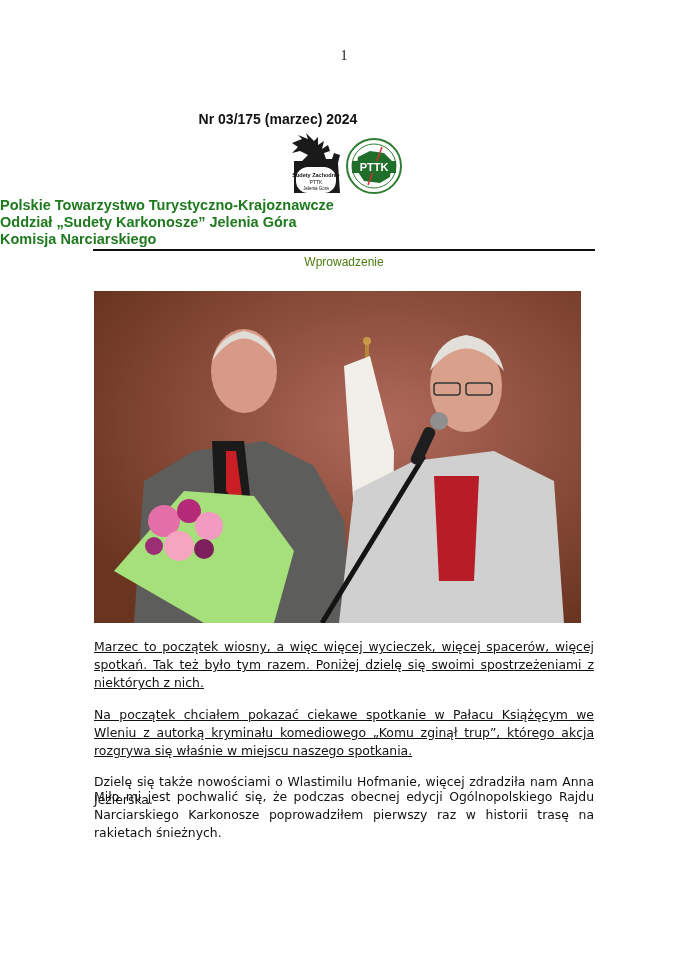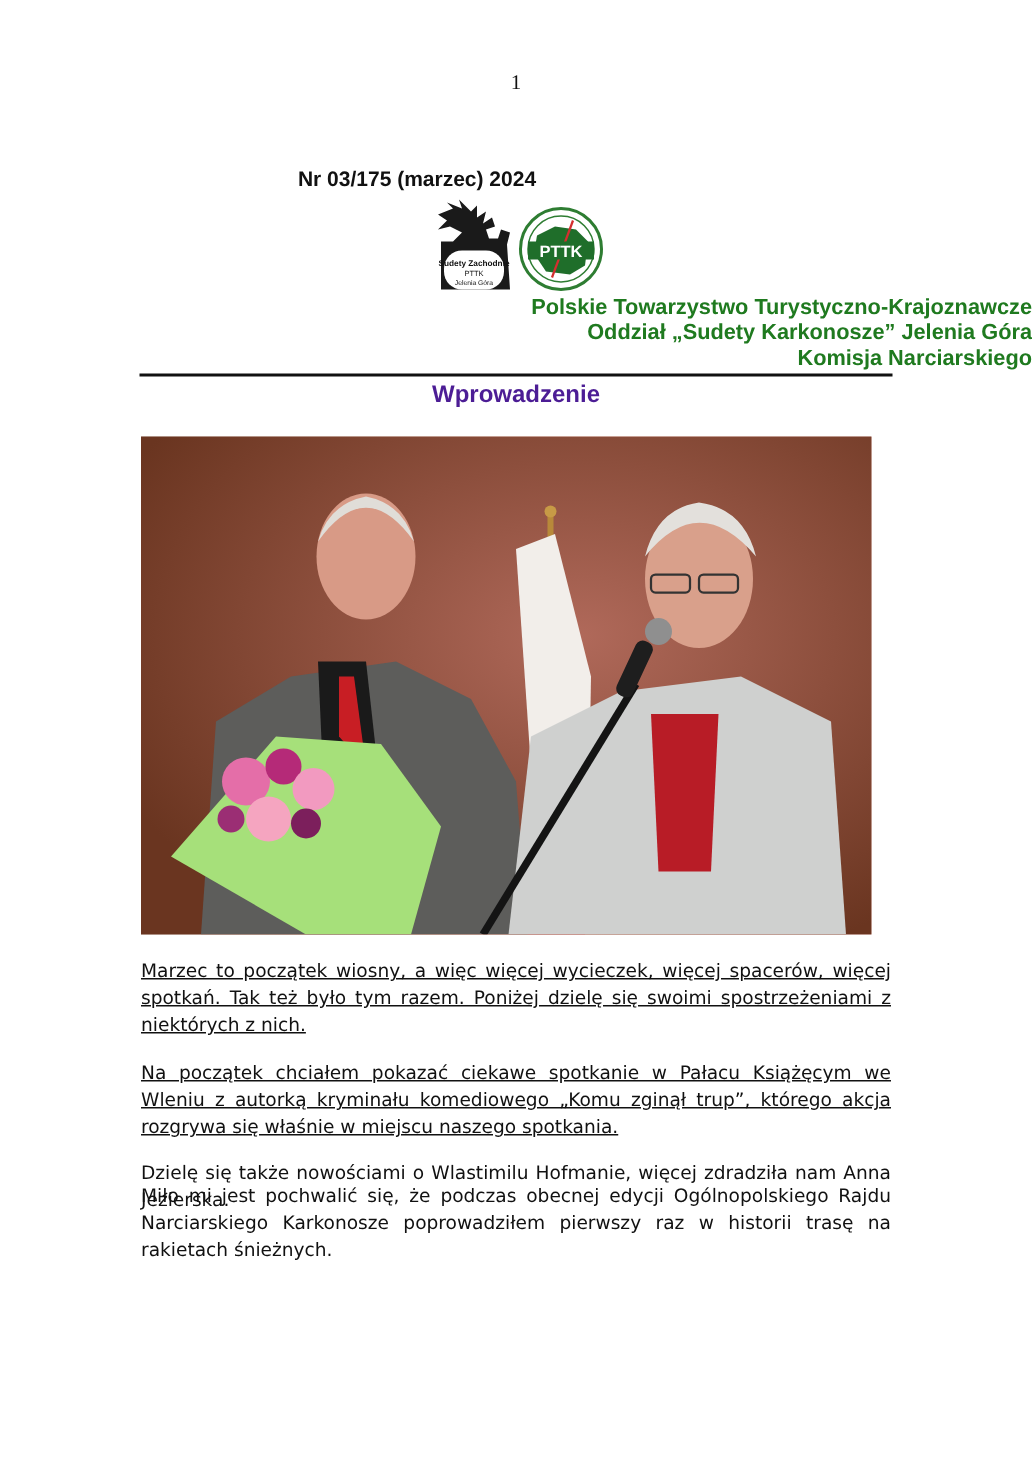--- a/index.html
+++ b/index.html
@@ -2,26 +2,26 @@
 <html><head>
 <meta charset="utf-8">
 <style>
   html, body { margin: 0; padding: 0; background: #ffffff; }
   body { width: 688px; height: 971px; position: relative; overflow: hidden; font-family: "Liberation Sans", sans-serif; color: #111; }
   .page-number { position: absolute; top: 48px; left: 0; width: 688px; text-align: center; font-family: "Liberation Serif", serif; font-size: 14px; color: #111; }
   .issue { position: absolute; top: 111px; left: 0; width: 556px; text-align: center; font-weight: bold; font-size: 14px; color: #111; }
   .logos { position: absolute; top: 131px; left: 288px; width: 118px; height: 64px; text-align: right; }
   .logo-deer { position: absolute; left: 0; top: 0; width: 56px; height: 64px; }
   .logo-pttk { position: absolute; left: 56px; top: 6px; width: 60px; height: 58px; }
-  .org { position: absolute; left: 0; width: 688px; text-align: right; font-weight: bold; font-size: 14.5px; color: #1f7a1f; }
+  .org { position: absolute; left: 0; width: 688px; text-align: left; font-weight: bold; font-size: 14.5px; color: #1f7a1f; }
   .org1 { top: 197px; }
   .org2 { top: 214px; }
   .org3 { top: 231px; }
   .rule { position: absolute; top: 249px; left: 93px; width: 502px; height: 2px; background: #111; }
-  .section-title { position: absolute; top: 255px; left: 0; width: 688px; text-align: center; font-weight: bold; font-size: 16px; color: #4c1d95; }
+  .section-title { position: absolute; top: 255px; left: 0; width: 688px; text-align: center; font-weight: normal; font-size: 12px; color: #4d7c0f; }
   .photo { position: absolute; left: 94px; top: 291px; width: 487px; height: 332px; overflow: hidden; background: linear-gradient(90deg, #6e3b24 0%, #8a4a32 35%, #a65c46 60%, #8d4936 100%); }
   .para { position: absolute; left: 94px; width: 500px; font-family: "DejaVu Sans", sans-serif; font-size: 12.4px; line-height: 18px; text-align: justify; color: #111; margin: 0; }
   .p1 { top: 638px; text-decoration: underline; }
   .p2 { top: 706px; text-decoration: underline; }
   .p3 { top: 773px; }
   .p4 { top: 788px; }
 </style>
 </head>
 <body>
 

